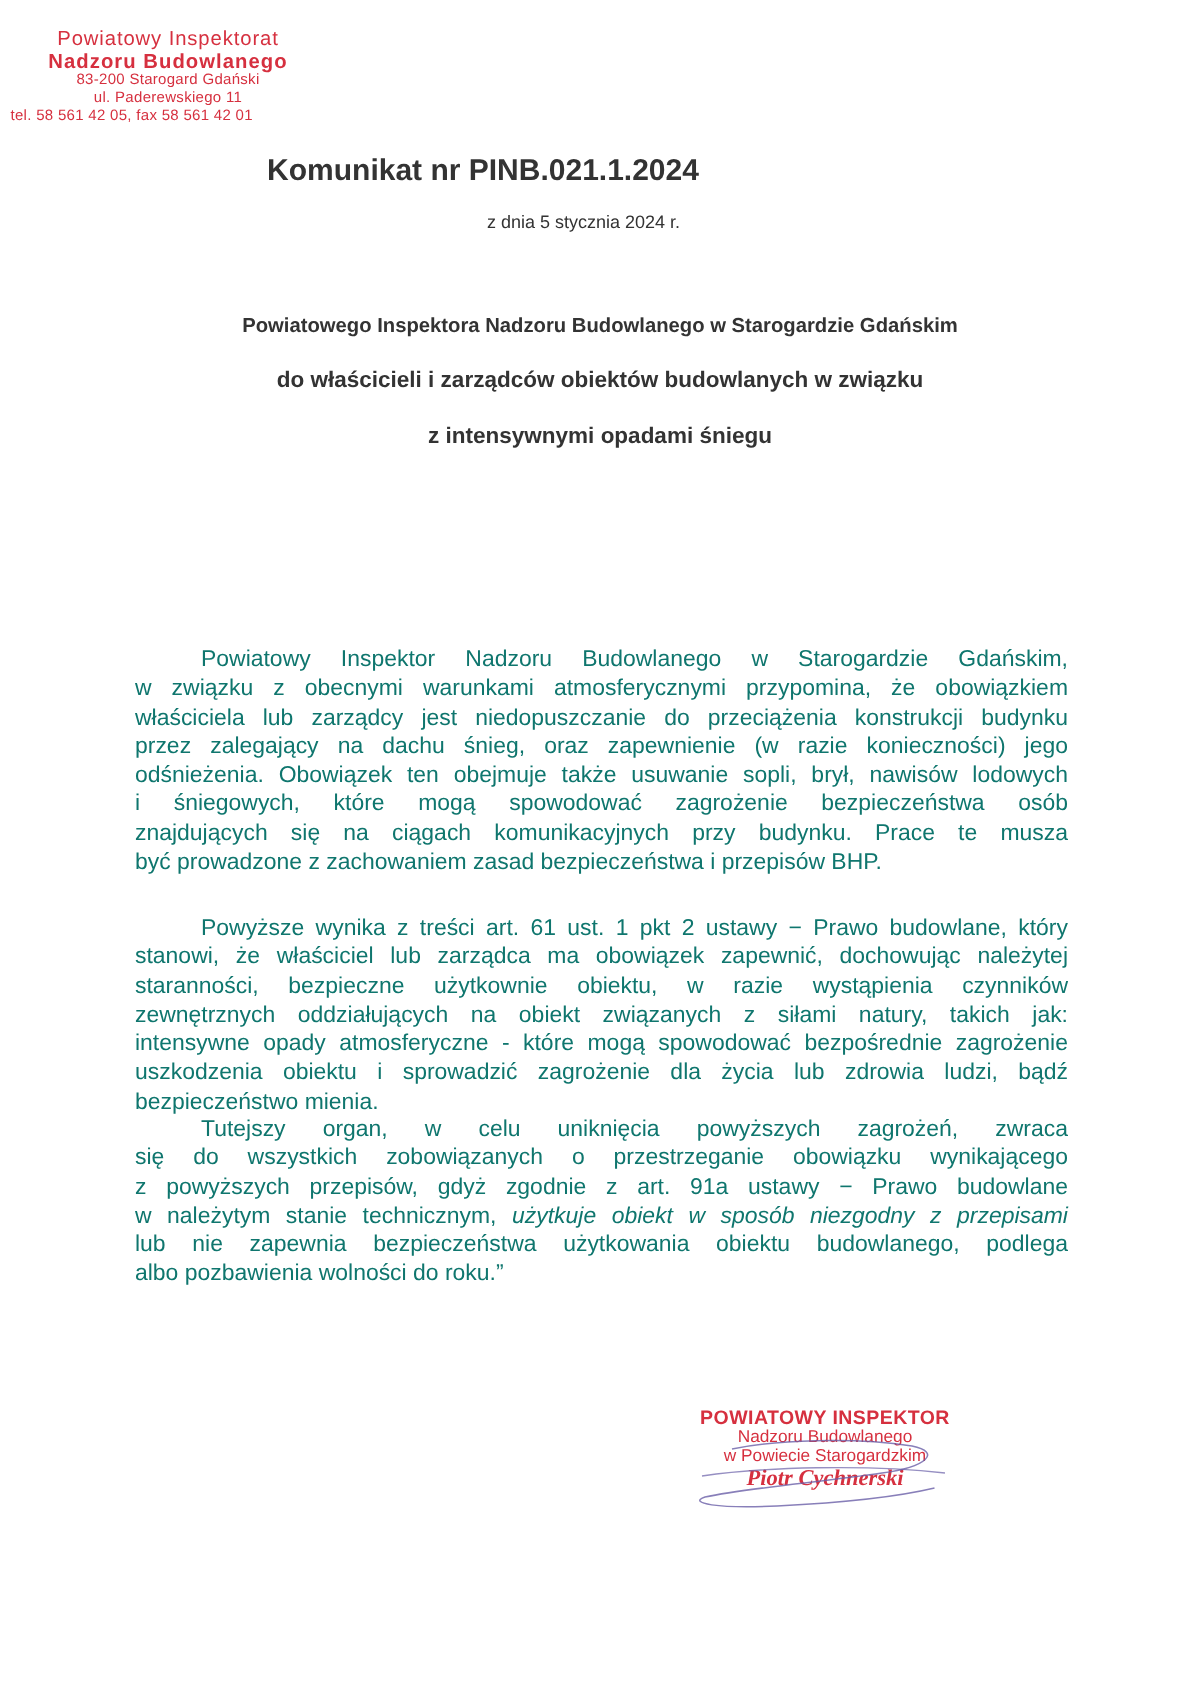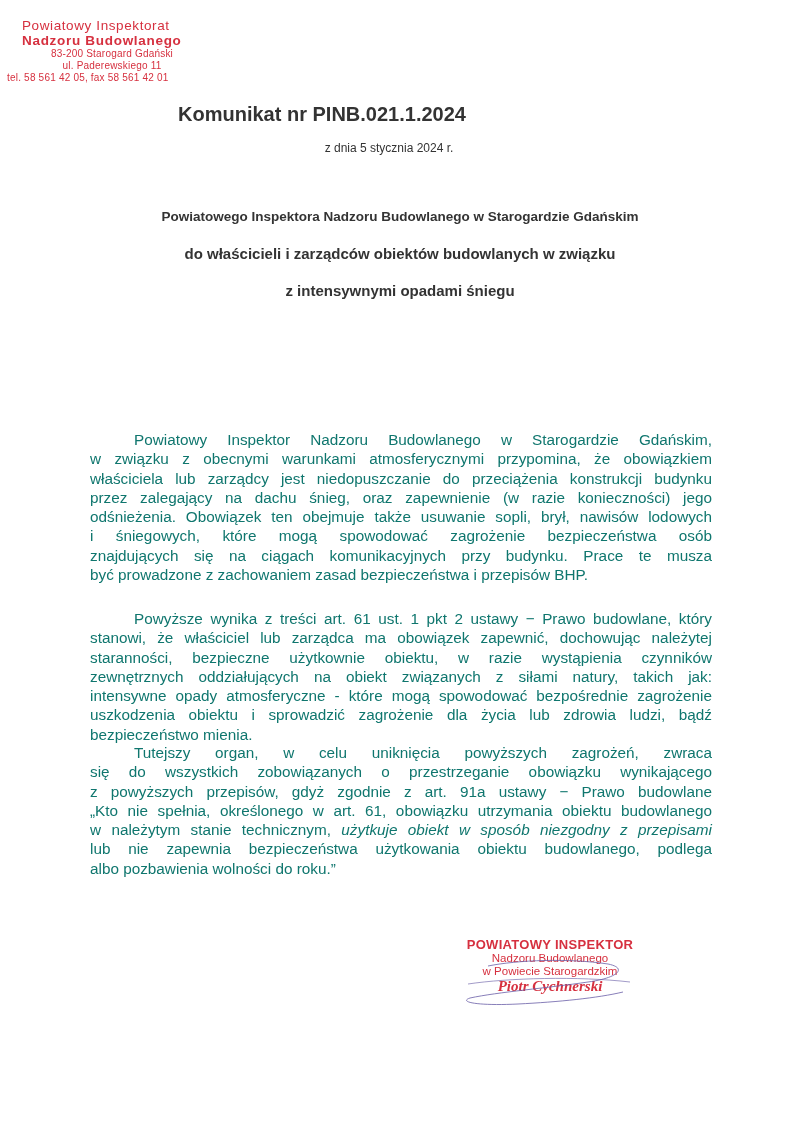--- a/index.html
+++ b/index.html
@@ -1,18 +1,18 @@
 <!DOCTYPE html>
 <html><head>
   <meta charset="utf-8">
   <style>
     html, body { margin: 0; padding: 0; background: #ffffff; }
     body { width: 800px; height: 1131px; position: relative; overflow: hidden; font-family: "Liberation Sans", sans-serif; color: #2a2a2a; }
     .stamp { position: absolute; left: 22px; top: 18px; width: 180px; text-align: center; color: #d6303f; }
-    .stamp .s-title { font-size: 13.5px; font-weight: normal; line-height: 15px; letter-spacing: 0.6px; white-space: nowrap; text-align: left; }
+    .stamp .s-title { font-size: 13.5px; font-weight: normal; line-height: 15px; letter-spacing: 0.6px; white-space: nowrap; text-align: center; }
     .stamp .s-title.b { font-weight: bold; letter-spacing: 0.7px; }
     .stamp .s-line { font-size: 10px; line-height: 12px; letter-spacing: 0.2px; white-space: nowrap; }
     .stamp .s-line.tel { text-align: left; margin-left: -15px; }
     .title { position: absolute; top: 103px; left: 0; width: 644px; text-align: center; font-size: 20px; font-weight: bold; color: #333; }
     .date { position: absolute; top: 141px; left: 0; width: 778px; text-align: center; font-size: 12px; color: #333; }
     .heading { position: absolute; left: 0; width: 800px; text-align: center; font-weight: bold; color: #333; }
     .h1 { top: 209px; font-size: 13.5px; }
     .h2 { top: 245px; font-size: 15px; }
     .h3 { top: 282px; font-size: 15px; }
     .body { position: absolute; left: 90px; width: 622px; font-size: 15.3px; line-height: 19.3px; color: #0f766e; }
@@ -64,21 +64,20 @@
   <span class="line">zewnętrznych oddziałujących na obiekt związanych z siłami natury, takich jak:</span>
   <span class="line">intensywne opady atmosferyczne - które mogą spowodować bezpośrednie zagrożenie</span>
   <span class="line">uszkodzenia obiektu i sprowadzić zagrożenie dla życia lub zdrowia ludzi, bądź</span>
   <span class="line last">bezpieczeństwo mienia.</span>
 </div>
 
 <div class="body p3">
   <span class="line ind">Tutejszy organ, w celu uniknięcia powyższych zagrożeń, zwraca</span>
   <span class="line">się do wszystkich zobowiązanych o przestrzeganie obowiązku wynikającego</span>
   <span class="line">z powyższych przepisów, gdyż zgodnie z art. 91a ustawy − Prawo budowlane</span>
-  <span class="line">„Kto nie spełnia, określonego w art. 61, obowiązku utrzymania obiektu budowlanego</span>
   <span class="line"><span>w należytym stanie technicznym, </span><em>użytkuje obiekt w sposób niezgodny z przepisami</em></span>
   <span class="line">lub nie zapewnia bezpieczeństwa użytkowania obiektu budowlanego, podlega</span>
   <span class="line last">albo pozbawienia wolności do roku.”</span>
 </div>
 
 <div class="sig">
   <div class="sg1">POWIATOWY INSPEKTOR</div>
   <div class="sg2">Nadzoru Budowlanego</div>
   <div class="sg2">w Powiecie Starogardzkim</div>
   <div class="sg3">Piotr Cychnerski</div>

